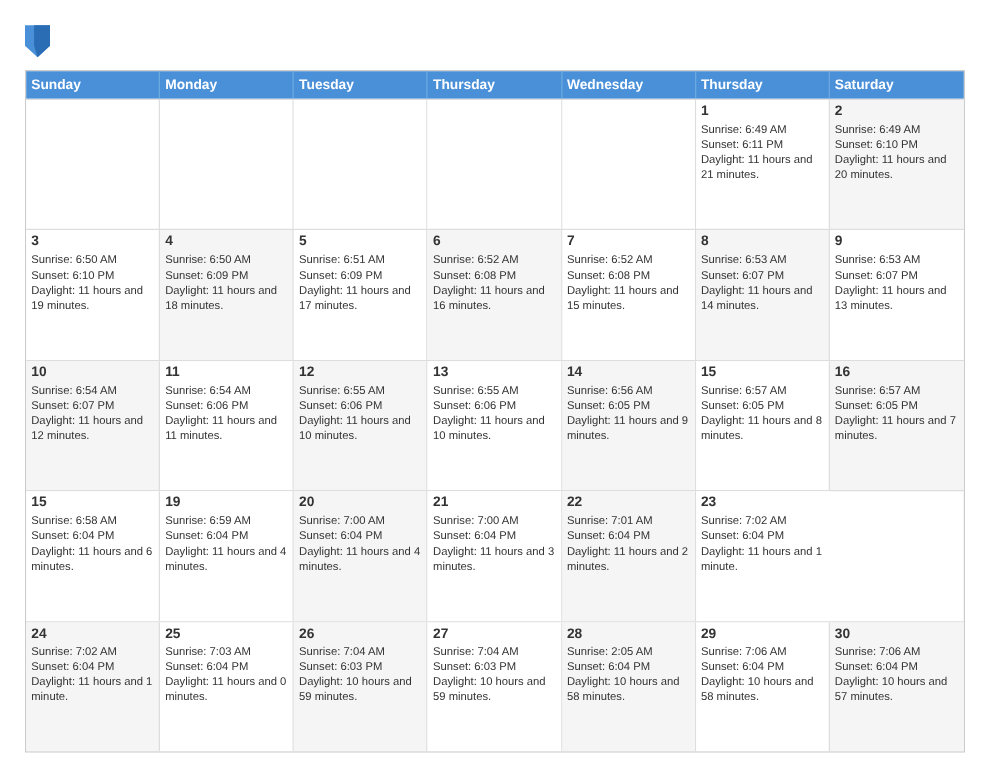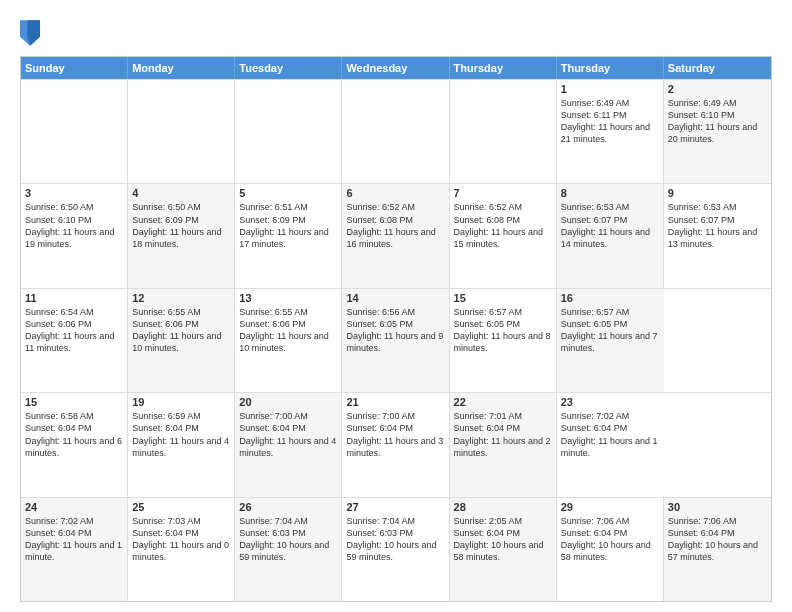--- a/index.html
+++ b/index.html
@@ -136,22 +136,22 @@
       <div class="month-title"></div>
       <div class="location"></div>
     </div>
   </div>
 
   <div class="calendar">
     <div class="cal-header">
     <div class="cal-header-cell">Sunday</div>
         <div class="cal-header-cell">Monday</div>
         <div class="cal-header-cell">Tuesday</div>
+        <div class="cal-header-cell">Thursday</div>
         <div class="cal-header-cell">Wednesday</div>
-        <div class="cal-header-cell">Thursday</div>
         <div class="cal-header-cell">Thursday</div>
         <div class="cal-header-cell">Saturday</div>
       </div>
     <div class="cal-body">
     <div class="cal-row">
           <div class="cal-cell empty"></div>
           <div class="cal-cell empty"></div>
           <div class="cal-cell empty"></div>
           <div class="cal-cell empty"></div>
           <div class="cal-cell empty"></div>
@@ -215,20 +215,27 @@
           </div>
           <div class="cal-cell">
             <span class="day-num">9</span>
             <div class="cell-text">Sunrise: 6:53 AM
 Sunset: 6:07 PM
 Daylight: 11 hours
 and 13 minutes.</div>
           </div>
         </div>
         <div class="cal-row">
+          <div class="cal-cell shaded">
+            <span class="day-num">10</span>
+            <div class="cell-text">Sunrise: 6:54 AM
+Sunset: 6:07 PM
+Daylight: 11 hours
+and 12 minutes.</div>
+          </div>
           <div class="cal-cell">
             <span class="day-num">11</span>
             <div class="cell-text">Sunrise: 6:54 AM
 Sunset: 6:06 PM
 Daylight: 11 hours
 and 11 minutes.</div>
           </div>
           <div class="cal-cell shaded">
             <span class="day-num">12</span>
             <div class="cell-text">Sunrise: 6:55 AM

